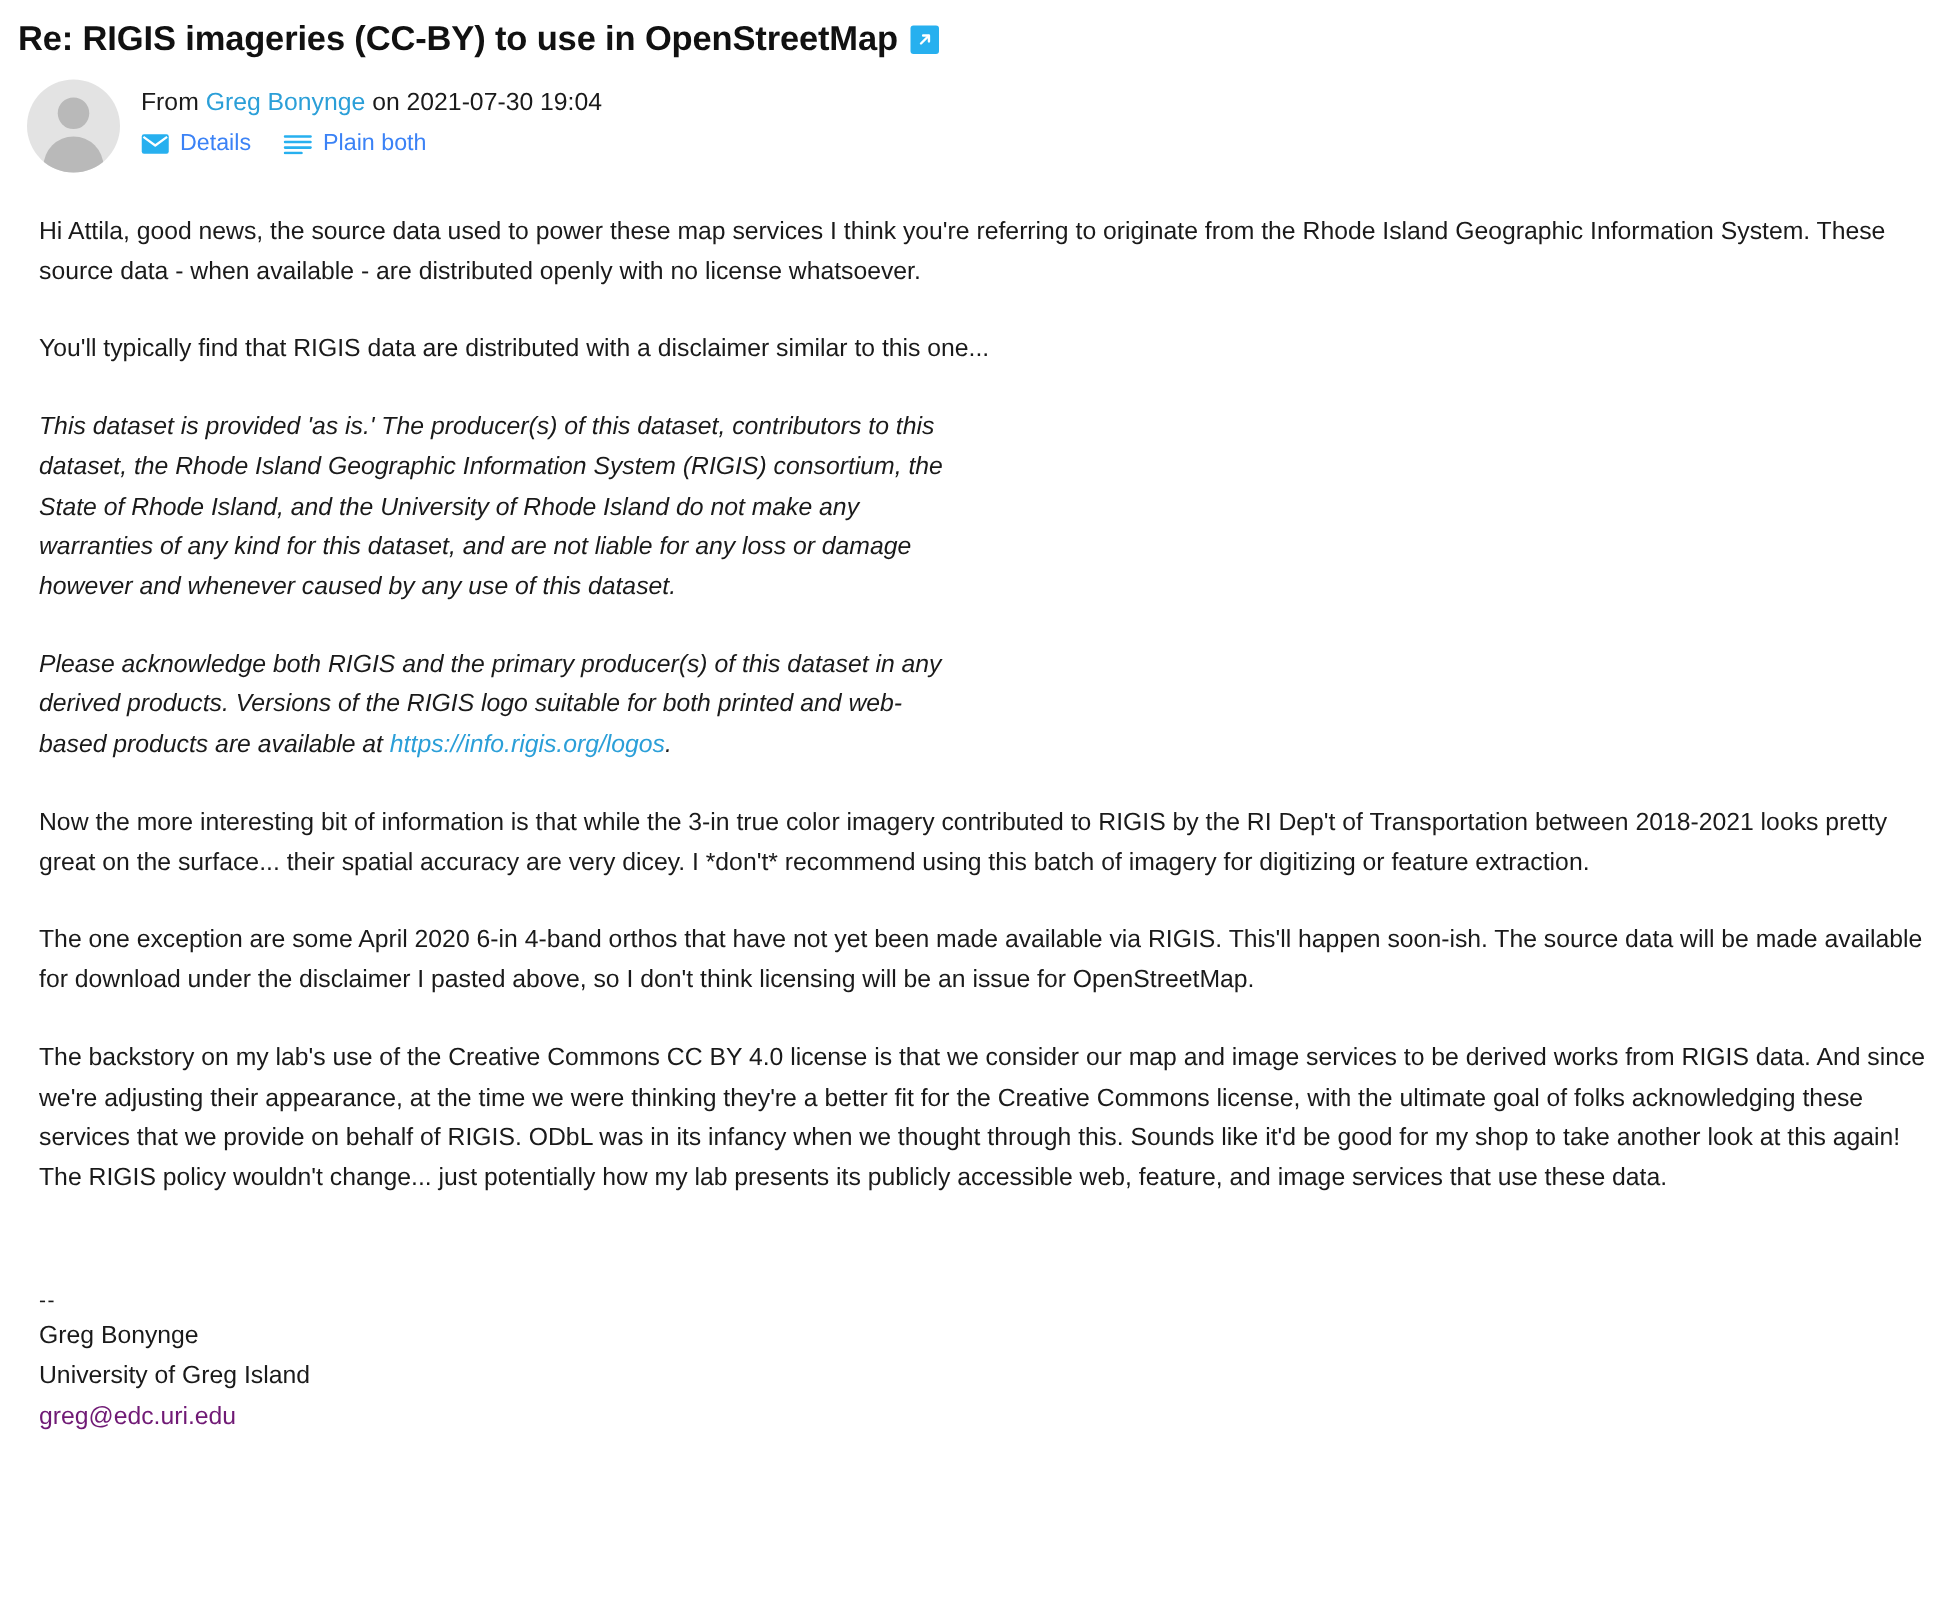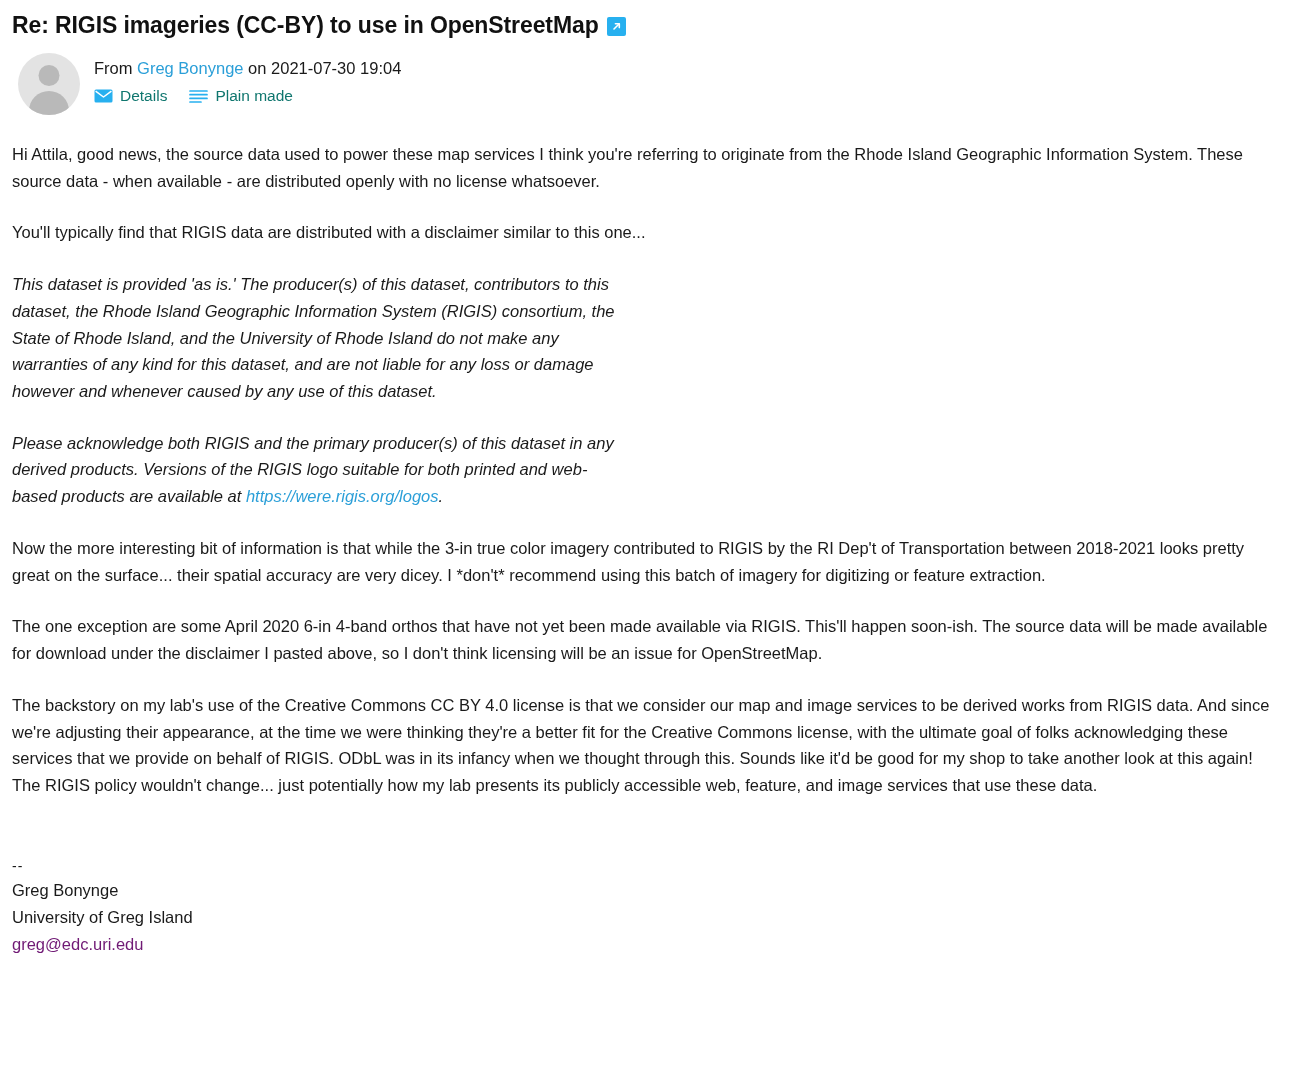--- a/index.html
+++ b/index.html
@@ -97,31 +97,32 @@
   }
   .meta-actions {
     display: flex;
     align-items: center;
     gap: 22px;
   }
   .action {
     display: inline-flex;
     align-items: center;
     gap: 7px;
-    color: #0f766e;
+    color: #3b82f6;
     font-size: 15.5px;
     cursor: pointer;
   }
   .action svg { display: block; }
 
   .body-text {
     font-size: 16.5px;
     line-height: 1.62;
     color: #1a1a1a;
     max-width: 1270px;
+    margin-left: 14px;
   }
   .para {
     margin: 0 0 25px 0;
   }
   .quote {
     font-style: italic;
     margin: 0 0 25px 0;
     line-height: 1.62;
     max-width: 620px;
   }
@@ -183,34 +184,34 @@
           <span>
             <svg width="19" height="14" viewBox="0 0 19 14" aria-hidden="true">
               <g stroke="#27b0ef" stroke-width="1.7" stroke-linecap="round">
                 <line x1="1" y1="2" x2="18" y2="2"></line>
                 <line x1="1" y1="5.7" x2="18" y2="5.7"></line>
                 <line x1="1" y1="9.4" x2="18" y2="9.4"></line>
                 <line x1="1" y1="13" x2="12" y2="13"></line>
               </g>
             </svg>
           </span>
-          <span class="action-label">Plain made</span>
+          <span class="action-label">Plain both</span>
         </span>
       </div>
     </div>
   </div>
 
   <div class="body-text">
     <p class="para">Hi Attila, good news, the source data used to power these map services I think you're referring to originate from the Rhode Island Geographic Information System. These source data - when available - are distributed openly with no license whatsoever.</p>
     <p class="para">You'll typically find that RIGIS data are distributed with a disclaimer similar to this one...</p>
 
     <div class="quote">This dataset is provided 'as is.' The producer(s) of this dataset, contributors to this dataset, the Rhode Island Geographic Information System (RIGIS) consortium, the State of Rhode Island, and the University of Rhode Island do not make any warranties of any kind for this dataset, and are not liable for any loss or damage however and whenever caused by any use of this dataset.</div>
 
     <div class="quote">
-      <span>Please acknowledge both RIGIS and the primary producer(s) of this dataset in any derived products. Versions of the RIGIS logo suitable for both printed and web-based products are available at </span><a href="#">https://were.rigis.org/logos</a><span>.</span>
+      <span>Please acknowledge both RIGIS and the primary producer(s) of this dataset in any derived products. Versions of the RIGIS logo suitable for both printed and web-based products are available at </span><a href="#">https://info.rigis.org/logos</a><span>.</span>
     </div>
 
     <p class="para">Now the more interesting bit of information is that while the 3-in true color imagery contributed to RIGIS by the RI Dep't of Transportation between 2018-2021 looks pretty great on the surface... their spatial accuracy are very dicey. I *don't* recommend using this batch of imagery for digitizing or feature extraction.</p>
     <p class="para">The one exception are some April 2020 6-in 4-band orthos that have not yet been made available via RIGIS. This'll happen soon-ish. The source data will be made available for download under the disclaimer I pasted above, so I don't think licensing will be an issue for OpenStreetMap.</p>
     <p class="para">The backstory on my lab's use of the Creative Commons CC BY 4.0 license is that we consider our map and image services to be derived works from RIGIS data. And since we're adjusting their appearance, at the time we were thinking they're a better fit for the Creative Commons license, with the ultimate goal of folks acknowledging these services that we provide on behalf of RIGIS. ODbL was in its infancy when we thought through this. Sounds like it'd be good for my shop to take another look at this again! The RIGIS policy wouldn't change... just potentially how my lab presents its publicly accessible web, feature, and image services that use these data.</p>
 
     <div class="sig">
       <div class="dashes">--</div>
       <div>Greg Bonynge</div>
       <div>University of Greg Island</div>

